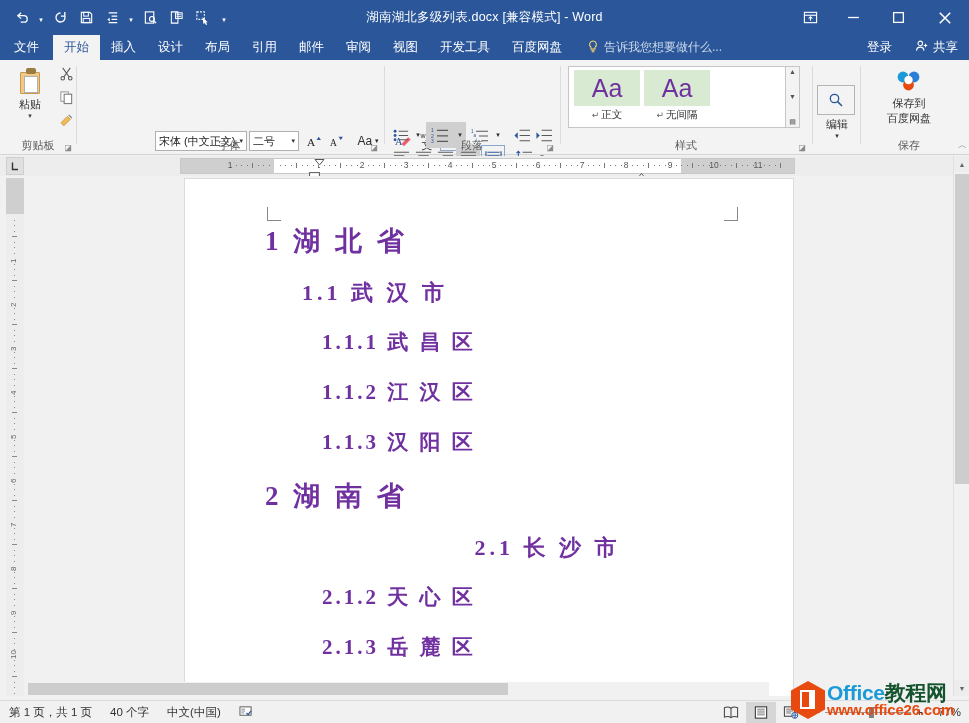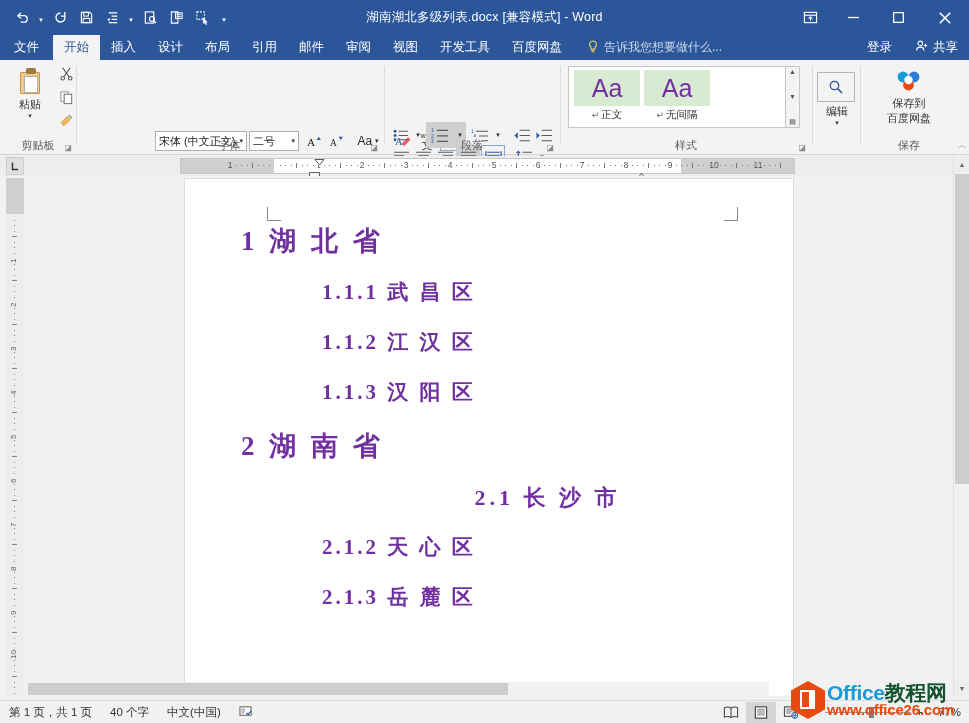--- a/index.html
+++ b/index.html
@@ -130,21 +130,21 @@
 
   
   .docarea { position:absolute; left:28px; top:176px; width:925px; height:520px; background:#f1f1f1; overflow:hidden; }
   .page { position:absolute; left:156px; top:2px; width:610px; height:520px; background:#fff; border:1px solid #dcdcdc; }
   .corner { position:absolute; width:14px; height:14px; }
   .corner.tl { left:82px; top:28px; border-left:1px solid #888; border-bottom:1px solid #888; }
   .corner.tr { right:55px; top:28px; border-right:1px solid #888; border-bottom:1px solid #888; }
 
   .doctext { position:absolute; left:0; top:44px; width:100%; }
   .line { color:#7030a0; white-space:nowrap; font-family:"Liberation Serif","DejaVu Serif",serif; }
-  .lv1 { font-size:27px; font-weight:bold; margin-left:56px; margin-bottom:19px; letter-spacing:4px; }
+  .lv1 { font-size:27px; font-weight:bold; margin-left:80px; margin-bottom:19px; letter-spacing:4px; }
   .lv2 { font-size:22px; font-weight:bold; margin-left:117px; margin-bottom:20px; letter-spacing:4px; }
   .lv3 { font-size:21px; font-weight:bold; margin-left:137px; margin-bottom:22px; letter-spacing:3px; }
 
   
   .vscroll { position:absolute; right:0; top:156px; width:16px; height:540px; background:#f1f1f1; border-left:1px solid #e0e0e0; }
   .vs-btn { width:16px; height:16px; display:flex; align-items:center; justify-content:center; font-size:7px; color:#666; background:#ededed; }
   .vs-thumb { position:absolute; left:1px; top:18px; width:14px; height:310px; background:#cdcdcd; }
   .hscroll { position:absolute; left:28px; bottom:27px; width:741px; height:14px; background:#f1f1f1; }
   .hs-thumb { position:absolute; left:0; top:1px; width:480px; height:12px; background:#cdcdcd; }
 
@@ -553,21 +553,21 @@
         <span>▲</span>
         <span>▼</span>
         <span>▤</span>
       </div>
       <div class="grp-label">样式</div>
       <div class="dlg-launch" style="right:4px;">◪</div>
     </div>
     <div class="grp-sep" style="left:812px;"></div>
 
     <div class="grp" style="left:814px; width:46px;">
-      <div class="bigbtn" style="left:3px; top:12px; width:40px;">
+      <div class="bigbtn" style="left:3px; top:25px; width:40px;">
         <div style="width:38px; height:30px; border:1px solid #b5b5b5; display:flex; align-items:center; justify-content:center;">
           <svg width="16" height="16" viewBox="0 0 16 16">
               <circle cx="6.5" cy="6.5" r="4.2" stroke="#2b579a" stroke-width="1.3" fill="none"></circle>
               <path d="M9.6 9.6 14 14" stroke="#2b579a" stroke-width="1.5"></path>
             </svg>
         </div>
         <div style="margin-top:2px;">编辑</div>
         <div style="font-size:7px;">▾</div>
       </div>
     </div>
@@ -811,20 +811,21 @@
         <div class="vr-dot" style="top: 514.5px;"></div>
       </div>
   </div>
 
   <div class="docarea">
     <div class="page">
       <div class="corner tl"></div>
       <div class="corner tr"></div>
       <div class="doctext" id="doc-lines">
           <div class="line lv1" style="color: rgb(112, 48, 160);"><span>1</span><span> 湖 北 省</span></div>
+          <div class="line lv2" style="color: rgb(112, 48, 160);"><span>1.1</span><span> 武 汉 市</span></div>
           <div class="line lv3" style="color: rgb(112, 48, 160);"><span>1.1.1</span><span> 武 昌 区</span></div>
           <div class="line lv3" style="color: rgb(112, 48, 160);"><span>1.1.2</span><span> 江 汉 区</span></div>
           <div class="line lv3" style="color: rgb(112, 48, 160);"><span>1.1.3</span><span> 汉 阳 区</span></div>
           <div class="line lv1" style="color: rgb(112, 48, 160);"><span>2</span><span> 湖 南 省</span></div>
           <div class="line lv2" style="color: rgb(112, 48, 160); text-align: center;"><span>2.1</span><span> 长 沙 市</span></div>
           <div class="line lv3" style="color: rgb(112, 48, 160);"><span>2.1.2</span><span> 天 心 区</span></div>
           <div class="line lv3" style="color: rgb(112, 48, 160);"><span>2.1.3</span><span> 岳 麓 区</span></div>
         </div>
     </div>
   </div>

